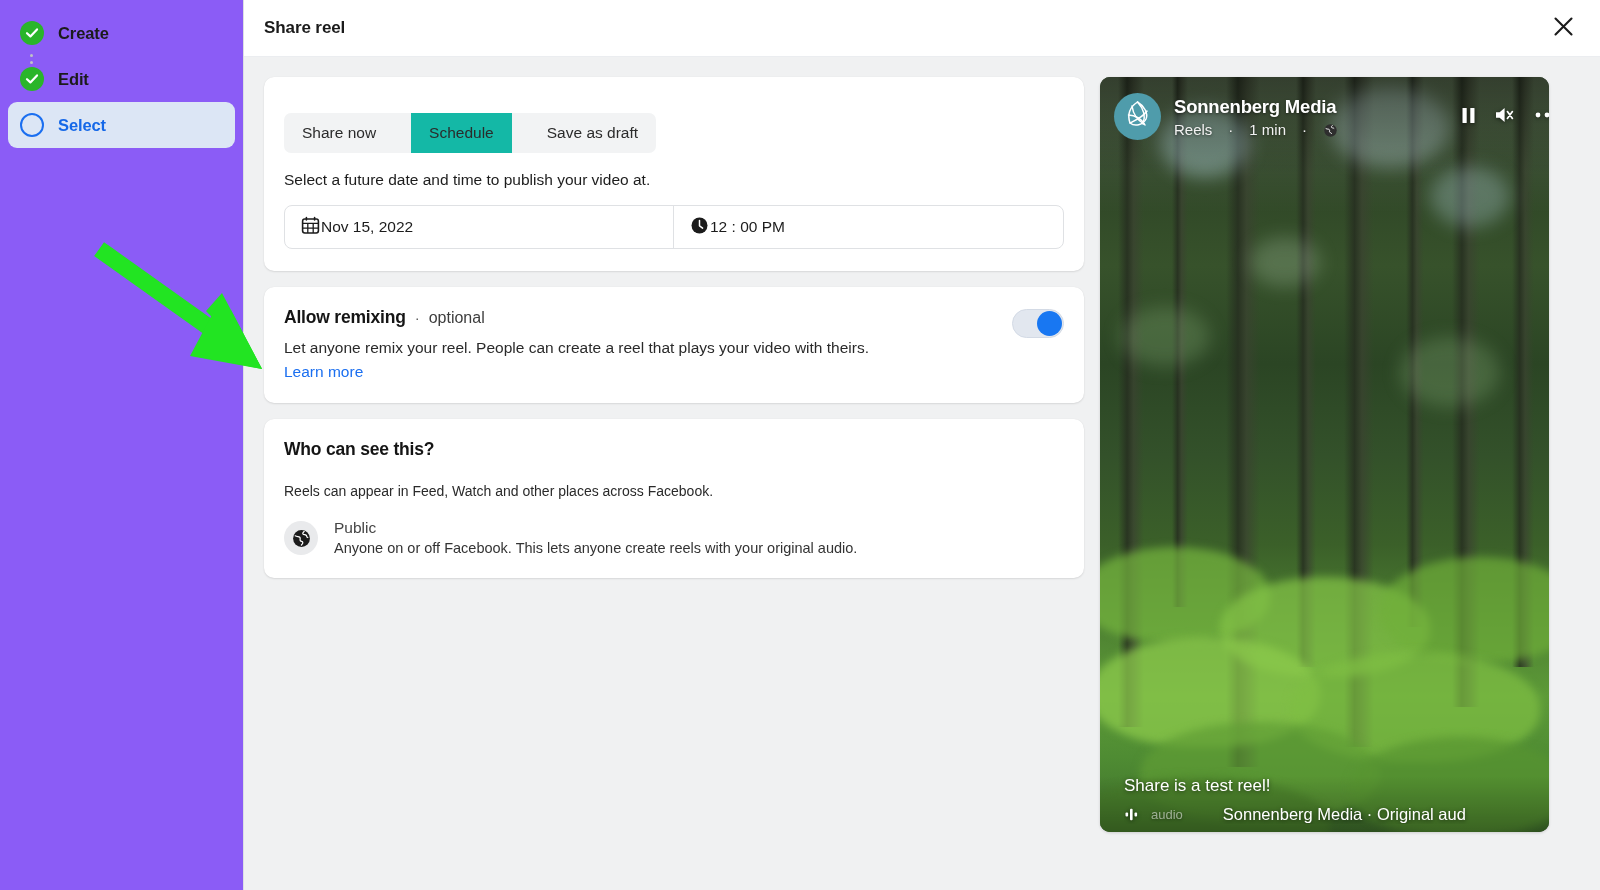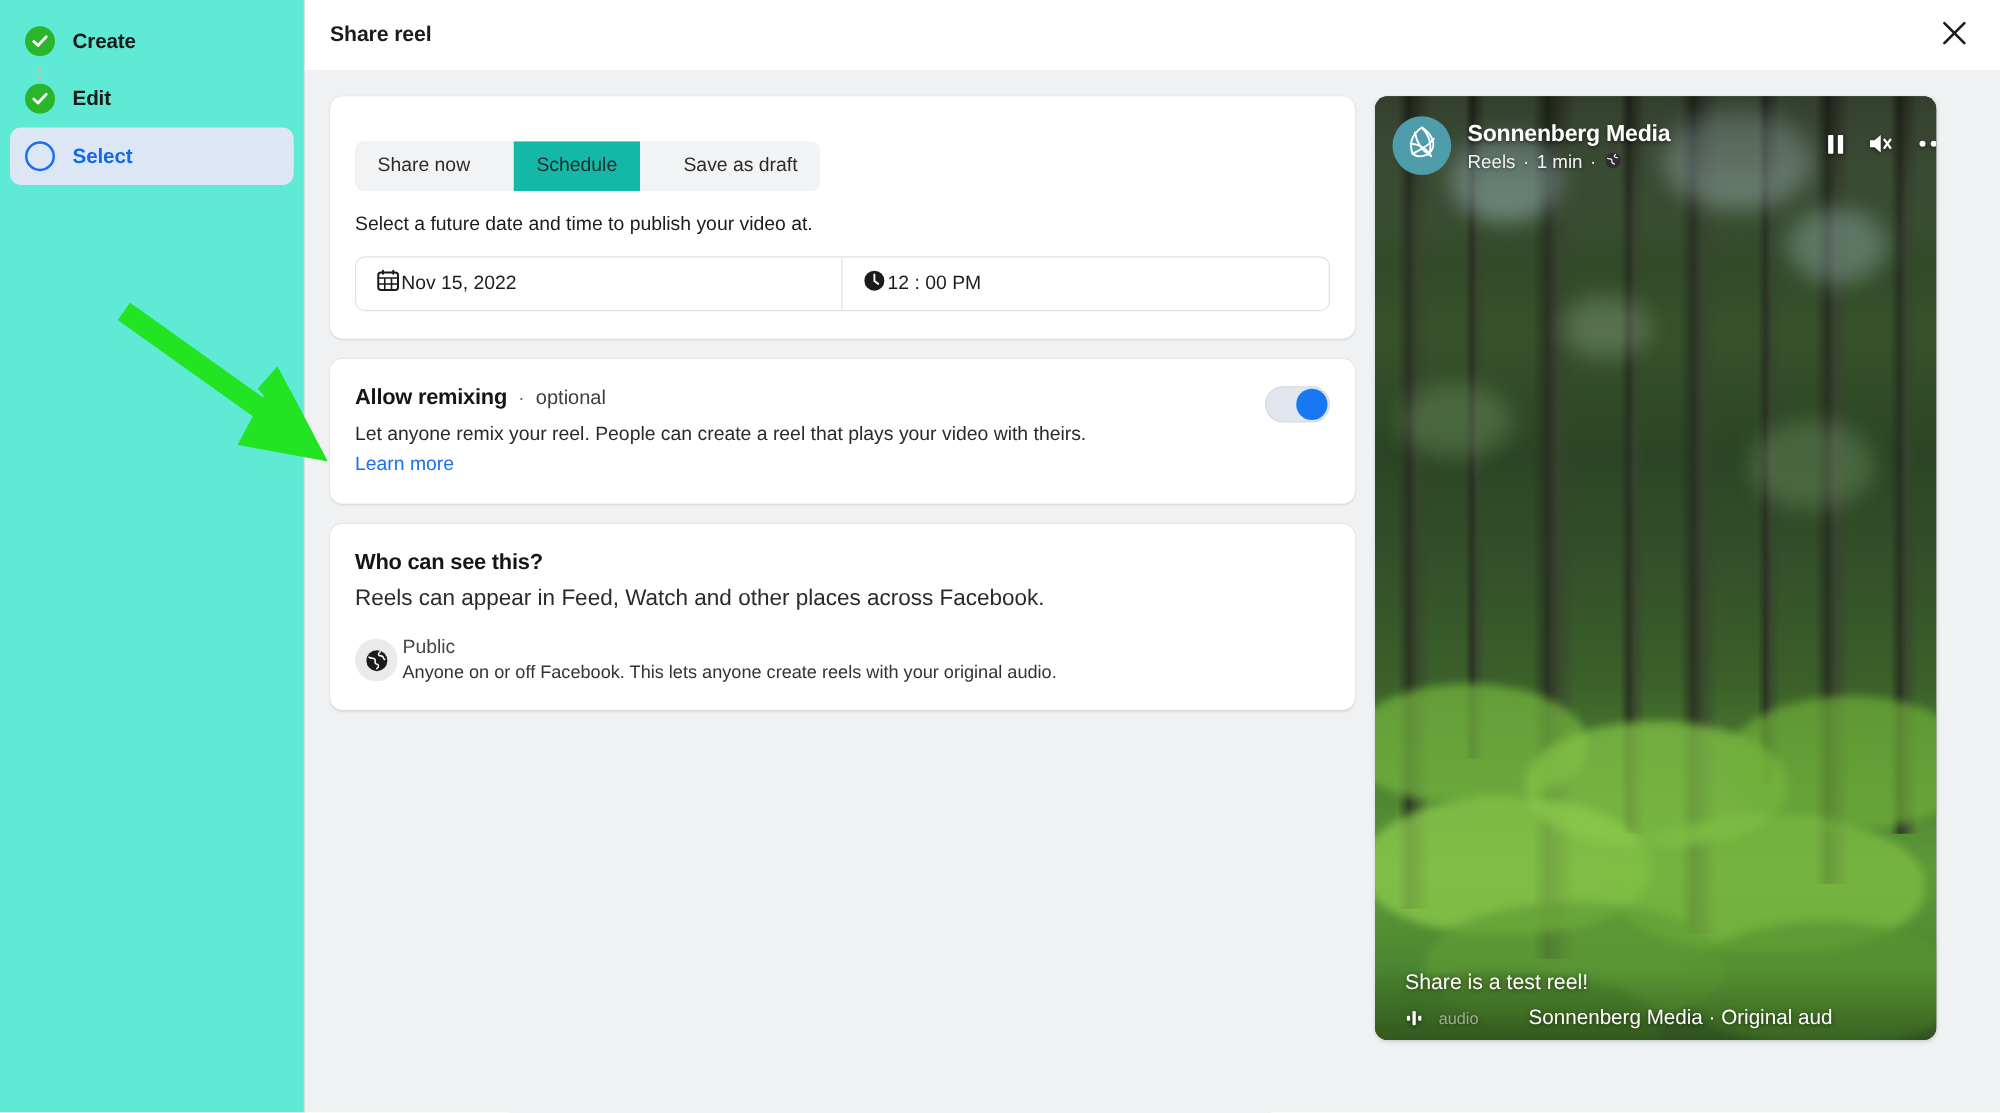--- a/index.html
+++ b/index.html
@@ -8,21 +8,21 @@
     overflow: hidden;
     font-family: "Liberation Sans", sans-serif;
     background: #ffffff;
     -webkit-font-smoothing: antialiased;
   }
   #root { position: relative; width: 1600px; height: 890px; display: flex; }
 
   
   .sidebar {
     width: 244px; height: 890px;
-    background: #5eead4;
+    background: #8b5cf6;
     border-right: 1px solid #dcdfe3;
     padding: 10px 8px 3px 8px;
     position: relative;
     flex: 0 0 244px;
   }
   .step {
     display: flex; align-items: center;
     height: 46px;
     border-radius: 9px;
     padding: 0 12px;
@@ -121,22 +121,22 @@
     border: 1px solid #d3dae5;
     position: relative; cursor: pointer; flex: 0 0 52px;
     margin-top: 2px;
   }
   .toggle .knob {
     position: absolute; top: 1px; right: 1px;
     width: 25px; height: 25px; border-radius: 50%;
     background: #1877f2;
   }
 
-  .who-desc { font-size: 18px; color: #2a2a2a; margin-top: 8px; }
-  .audience-row { display: flex; align-items: flex-start; gap: 4px; margin-top: 20px; }
+  .who-desc { font-size: 14px; color: #2a2a2a; margin-top: 23px; }
+  .audience-row { display: flex; align-items: flex-start; gap: 16px; margin-top: 20px; }
   .audience-icon {
     width: 34px; height: 34px; border-radius: 50%;
     background: #e9eaec;
     display:flex; align-items:center; justify-content:center;
     flex: 0 0 34px; margin-top: 2px;
   }
   .audience-name { font-size: 15.5px; color: #454545; }
   .audience-desc { font-size: 14.5px; color: #333333; margin-top: 3px; }
 
   
@@ -187,21 +187,21 @@
   }
   .vid-meta { flex: 1; padding-top: 3px; min-width: 0; }
   .vid-name {
     font-size: 18.5px; font-weight: bold; color: #ffffff;
     text-shadow: 0 1px 3px rgba(0,0,0,0.5);
     letter-spacing: -0.2px; white-space: nowrap;
   }
   .vid-sub {
     font-size: 15px; color: #f2f2f2; margin-top: 3px;
     text-shadow: 0 1px 3px rgba(0,0,0,0.5);
-    display: flex; align-items: flex-start; gap: 6px; white-space: nowrap;
+    display: flex; align-items: flex-end; gap: 16px; white-space: nowrap;
   }
   .vid-controls { display: flex; align-items: center; gap: 17px; padding-top: 12px; }
   .vid-ctrl { cursor: pointer; filter: drop-shadow(0 1px 2px rgba(0,0,0,0.55)); display:flex; }
 
   .video-bottom {
     position: absolute; left: 0; right: 0; bottom: 0;
     padding: 0 14px 8px 24px;
     background: linear-gradient(180deg, rgba(0,0,0,0.0), rgba(0,0,0,0.28));
   }
   .caption {

